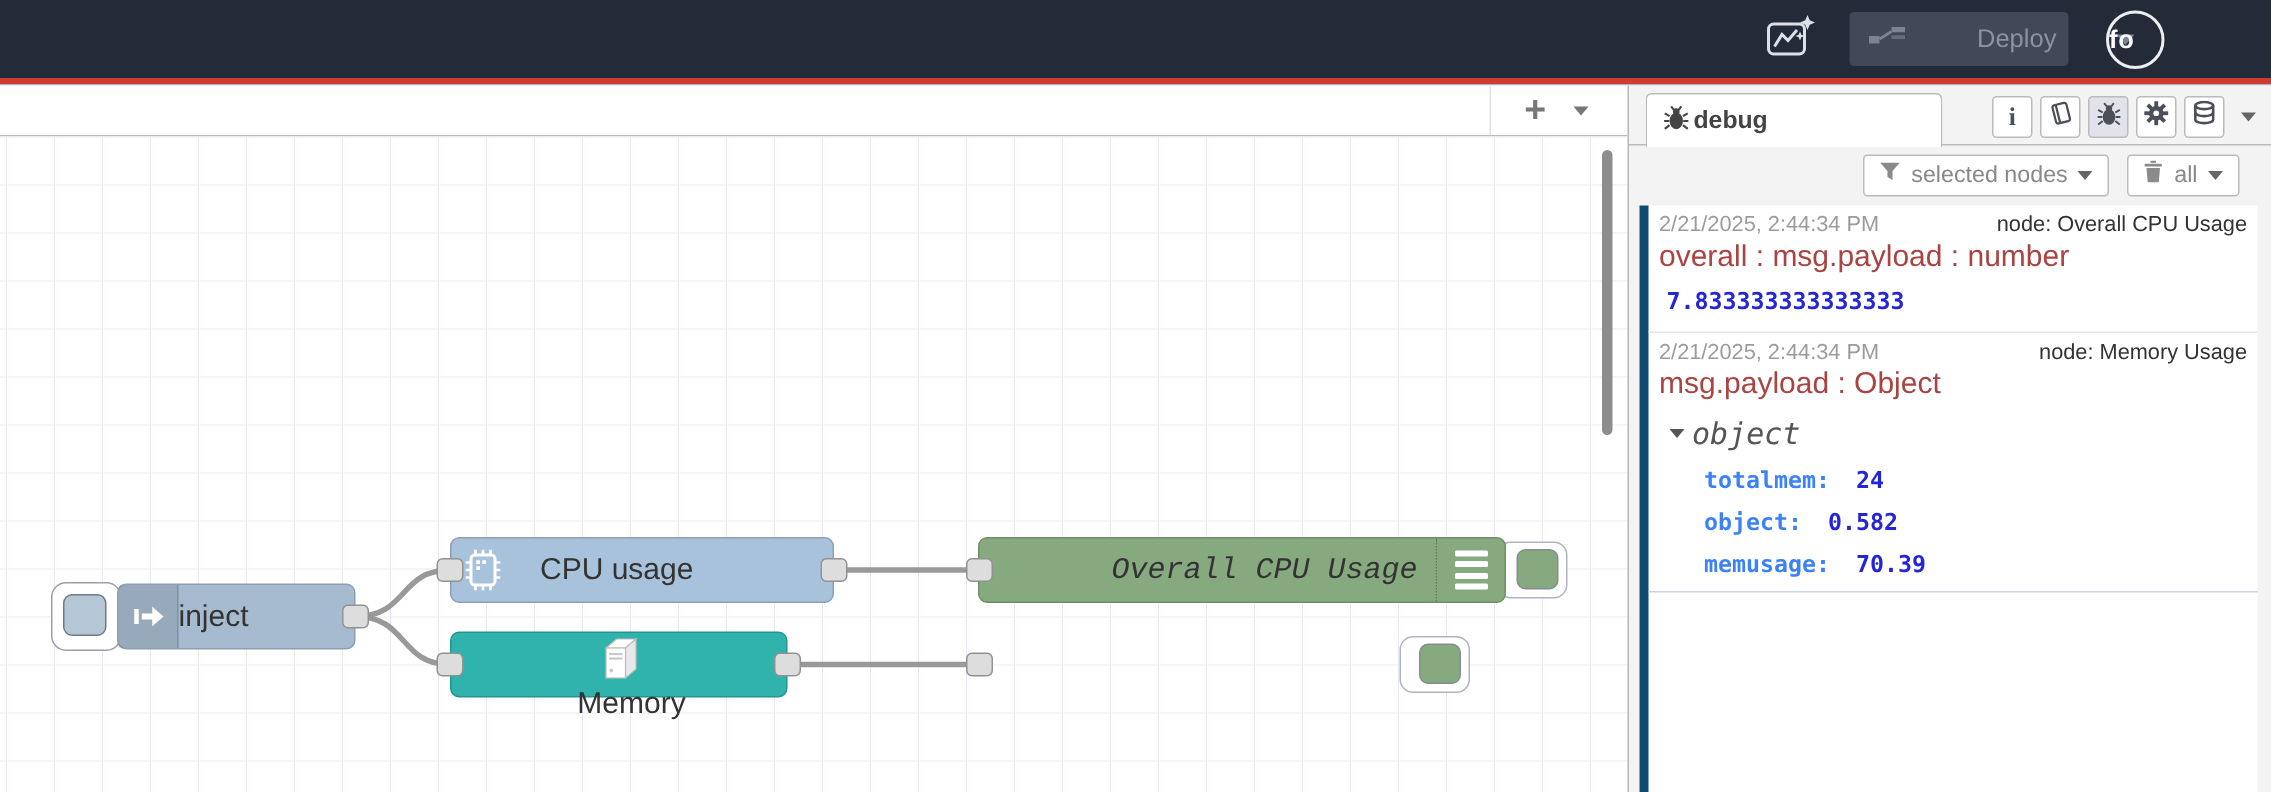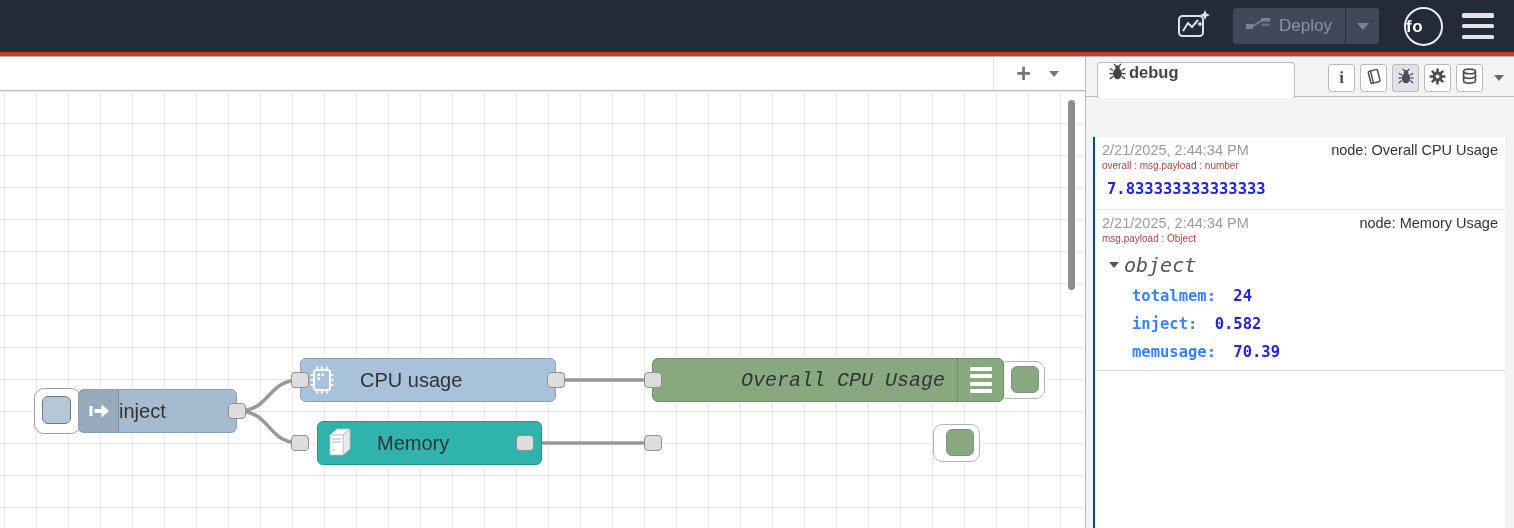--- a/index.html
+++ b/index.html
@@ -1,18 +1,18 @@
 <!DOCTYPE html>
 <html><head>
 <meta charset="utf-8">
 <style>
   * { margin:0; padding:0; box-sizing:border-box; }
   html,body { width:1514px; height:528px; overflow:hidden; background:#fff;
               font-family:"Liberation Sans", sans-serif; }
-  .abs { position:absolute; }
+  .abs { position:absolute;gap:39px; }
 
   
   #header { position:absolute; left:0; top:0; width:1514px; height:52px; background:#232a38; }
   #accent-red  { position:absolute; left:0; top:52px; width:1514px; height:4px; background:#ce3c31; }
   #accent-gray { position:absolute; left:0; top:56px; width:1514px; height:1px; background:#b4b4bc; }
 
   .hdr-btn { display:flex; align-items:center; cursor:pointer; }
   #export-btn { left:1176px; top:8px; width:40px; height:38px; }
   #deploy-btn { left:1233px; top:8px; width:146px; height:36px; background:#414959; border-radius:3px;
                 display:flex; align-items:center; padding:0 0 0 13px; }
@@ -50,21 +50,21 @@
   #node-inject { left:78px; top:298px; width:159px; background:#a6bbcf; border:1.5px solid #8d9faf; }
   #node-inject .icon-area { width:40px; background:rgba(0,0,0,.09); border-right:1px solid rgba(0,0,0,.15); }
   #node-inject .nlabel { flex:1; padding-right:6px; }
 
   #inject-btn-outer { left:34px; top:297px; width:47px; height:46px; background:#fff;
       border:1.5px solid #9aa0a8; border-radius:10px; z-index:2; cursor:pointer; }
   #inject-btn-inner { position:absolute; left:7px; top:7px; width:29px; height:28px; background:#b5c7d7;
       border:1.5px solid #707a84; border-radius:6px; }
 
   #node-cpu { left:300px; top:267px; width:256px; background:#a9c2dc; border:1.5px solid #8d9fb5; }
-  #node-memory { left:317px; top:330px; width:225px; background:#2fb3ac; border:1.5px solid #23948e; }
+  #node-memory { left:300px; top:330px; width:225px; background:#2fb3ac; border:1.5px solid #23948e;flex-direction:column; }
   #node-cpu .icon-area, #node-memory .icon-area { width:42px; }
   #node-cpu .nlabel, #node-memory .nlabel { padding-left:17px; }
 
   .debug-node { background:#87a980; border:1.5px solid #6e8f66; font-style:italic; justify-content:flex-end; }
   #node-overall { left:652px; top:267px; width:352px; }
   #node-memusage { left:652px; top:330px; width:285px; }
   .debug-node .nlabel { padding-right:12px;font-family:Liberation Mono, monospace; }
   .debug-node .icon-area { width:46px; flex-direction:column; gap:3.5px; }
   .debug-node .icon-area .bar { width:22px; height:4px; background:#fff; border-radius:1px; }
 
@@ -79,45 +79,45 @@
   #toggle-memusage { left:933px; top:333px; }
 
   #v-scrollbar { position:absolute; left:1068px; top:9px; width:7px; height:190px; background:#8d8d8d;
           border-radius:4px; cursor:pointer; }
 
   
   #sidebar { position:absolute; left:1085px; top:57px; width:429px; height:471px; background:#f3f3f3;
              border-left:1px solid #b9b9b9; }
   #sb-tabs { position:absolute; left:0; top:0; width:100%; height:40px; border-bottom:1px solid #bbb; }
   #tab-debug { position:absolute; left:11px; top:5px; width:198px; height:36px; background:#fff;
-      border:1px solid #bbb; border-bottom:none; border-radius:4px 4px 0 0; display:flex; align-items:flex-start;
+      border:1px solid #bbb; border-bottom:none; border-radius:4px 4px 0 0; display:flex; align-items:center;
       padding-left:11px; cursor:pointer; z-index:2; }
   #tab-debug .lbl { font-size:16.5px; font-weight:bold; color:#444; margin-left:3px; }
   #sb-iconbar { position:absolute; right:10px; top:7px; display:flex; gap:5px; align-items:center; }
   .sb-iconbtn { width:27px; height:28px; background:#fff; border:1px solid #bbb; border-radius:3px;
       display:flex; align-items:center; justify-content:center; color:#4a4f58; cursor:pointer; }
   .sb-iconbtn.active { background:#e2e3ea; }
   .serif-i { font-family:"Liberation Serif", serif; font-weight:bold; font-size:17px; }
   #sb-caret { margin-left:6px; }
   .caret-xs { width:0; height:0; border-left:5px solid transparent; border-right:5px solid transparent;
       border-top:6px solid #666; }
 
   #sb-toolbar { position:absolute; left:0; top:40px; width:100%; height:40px; display:flex;
       align-items:center; justify-content:flex-end; gap:12px; padding-right:21px; }
   .tool-btn { height:28px; background:#fff; border:1px solid #bbb; border-radius:3px; color:#888;
       font-size:15.5px; display:flex; align-items:center; gap:7px; padding:0 10px; cursor:pointer; }
 
   #msglist { position:absolute; left:7px; top:80px; right:9px; bottom:0; background:#fff;
-      border-left:2px solid #0c4a6e; }
+      border-left:6px solid #0c4a6e; }
   .msg { padding:5px 7px 9px 7px; border-bottom:1px solid #e4e4e9; }
   .msg.last { border-bottom:1px solid #ccd3e8; }
   .meta { display:flex; justify-content:space-between; font-size:14.5px; }
   .ts { color:#9b9b9b; }
   .nodename { color:#333; }
-  .topic { color:#a94442; font-size:10px; margin-top:2px; }
+  .topic { color:#a94442; font-size:20px; margin-top:2px; }
   .mono { font-family:"DejaVu Sans Mono", monospace; }
   .value-num { font-size:15.5px; font-weight:bold; color:#2424d8; margin:9px 0 2px 5px; }
   .obj-row { margin:9px 0 0 7px; display:flex; align-items:center; color:#555; }
   .obj-caret { width:0; height:0; border-left:5px solid transparent; border-right:5px solid transparent;
       border-top:6px solid #555; margin-right:5px; cursor:pointer; }
   .obj-label { font-size:20px; font-style:italic; color:#555; }
   .entry { margin-top:10px; padding-left:30px; font-size:15.5px; font-weight:bold; }
   .ekey { color:#3b82f6; }
   .eval { color:#2424d8; margin-left:8px; }
 </style>
@@ -338,20 +338,42 @@
             <ellipse cx="8" cy="3.2" rx="5.6" ry="2.2"></ellipse>
             <path d="M2.4,3.2 v4.4 a5.6,2.2 0 0 0 11.2,0 v-4.4"></path>
             <path d="M2.4,7.6 v4.4 a5.6,2.2 0 0 0 11.2,0 v-4.4"></path>
           </svg>
         </span>
       </div>
       <span id="sb-caret" class="caret-xs"></span>
     </div>
   </div>
 
+  <div id="sb-toolbar">
+    <div class="tool-btn">
+      <span>
+        <svg width="14" height="13" viewBox="0 0 14 13">
+          <path d="M0.5,0.5 h13 l-4.8,5.5 v6 l-3.4,-2 v-4 z" fill="#8a8a8a"></path>
+        </svg>
+      </span>
+      <span>selected nodes</span>
+      <span class="caret-xs"></span>
+    </div>
+    <div class="tool-btn">
+      <span>
+        <svg width="13" height="15" viewBox="0 0 13 15">
+          <rect x="4.7" y="0" width="3.6" height="1.6" fill="#8a8a8a"></rect>
+          <rect x="0.8" y="2.2" width="11.4" height="1.8" fill="#8a8a8a"></rect>
+          <path d="M2,5 h9 l-0.8,9.5 h-7.4 z" fill="#8a8a8a"></path>
+        </svg>
+      </span>
+      <span>all</span>
+      <span class="caret-xs"></span>
+    </div>
+  </div>
 
   <div id="msglist">
     <div class="msg">
       <div class="meta">
         <span class="ts">2/21/2025, 2:44:34 PM</span>
         <span class="nodename">node: Overall CPU Usage</span>
       </div>
       <div class="topic">overall : msg.payload : number</div>
       <div class="value-num mono">7.833333333333333</div>
     </div>
@@ -364,21 +386,21 @@
       <div class="topic">msg.payload : Object</div>
       <div class="obj-row">
         <span class="obj-caret"></span>
         <span class="obj-label mono">object</span>
       </div>
       <div class="entry mono">
         <span class="ekey">totalmem:</span>
         <span class="eval">24</span>
       </div>
       <div class="entry mono">
-        <span class="ekey">inject:</span>
+        <span class="ekey">object:</span>
         <span class="eval">0.582</span>
       </div>
       <div class="entry mono">
         <span class="ekey">memusage:</span>
         <span class="eval">70.39</span>
       </div>
     </div>
   </div>
 </div>
 

